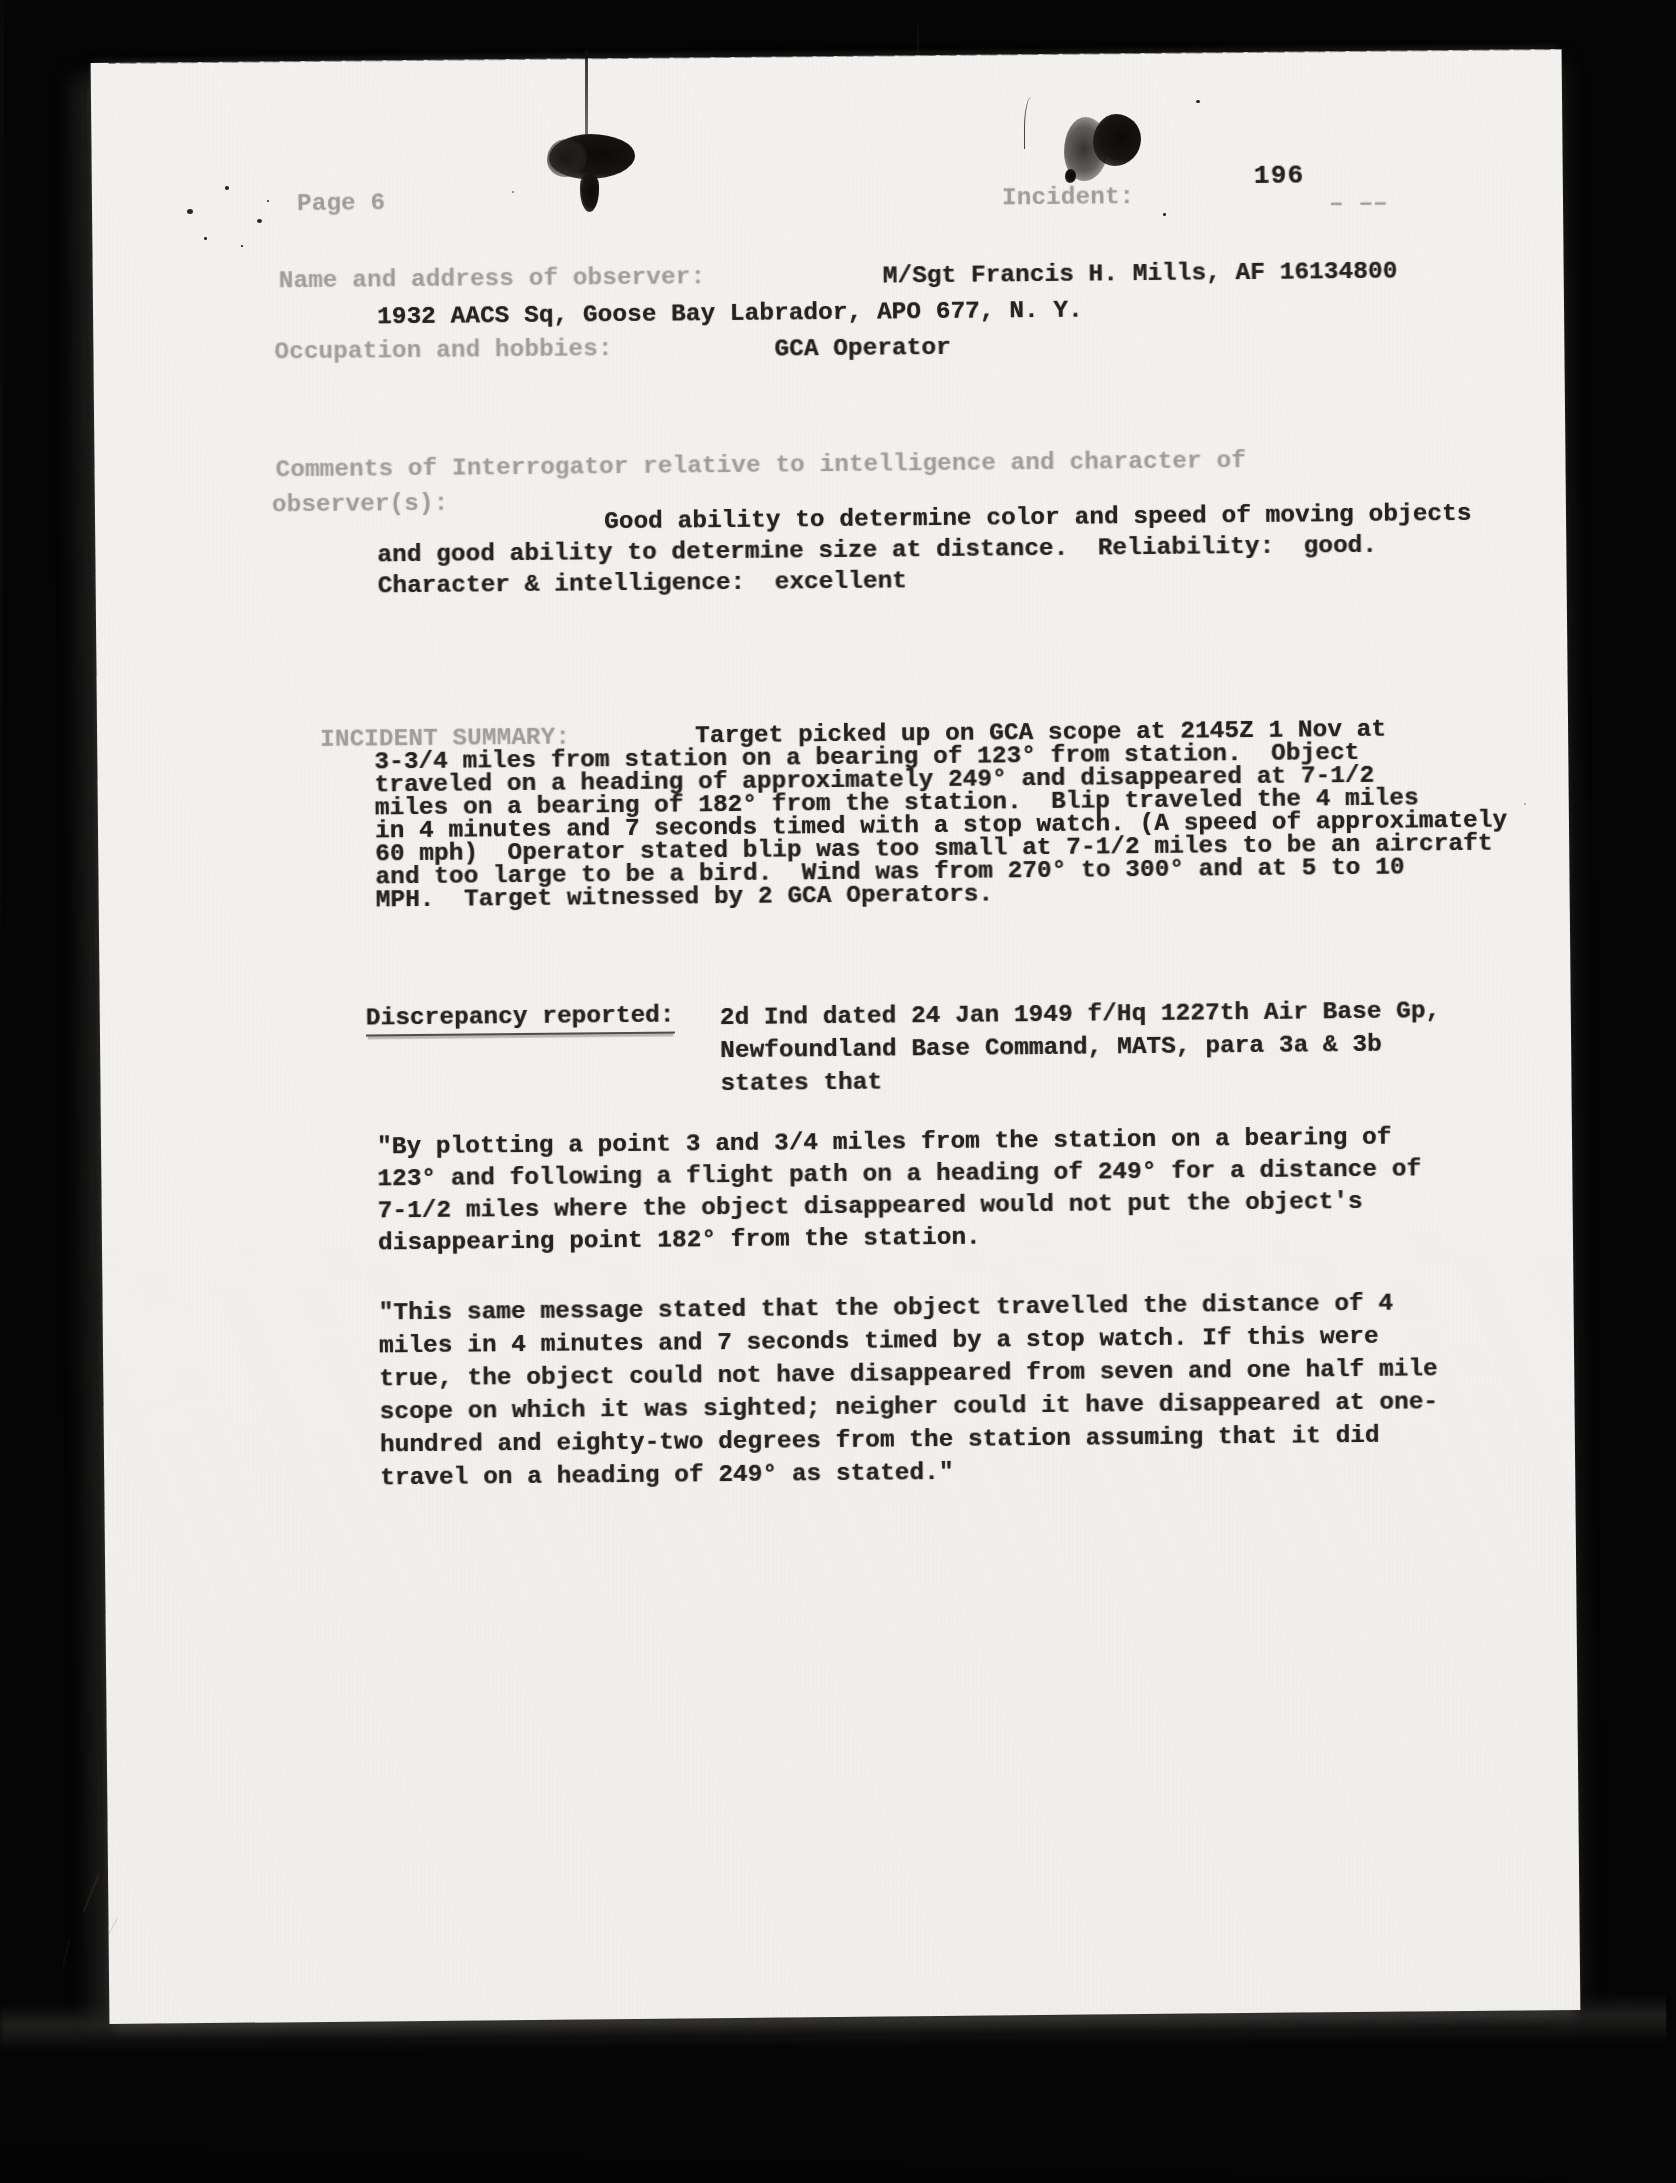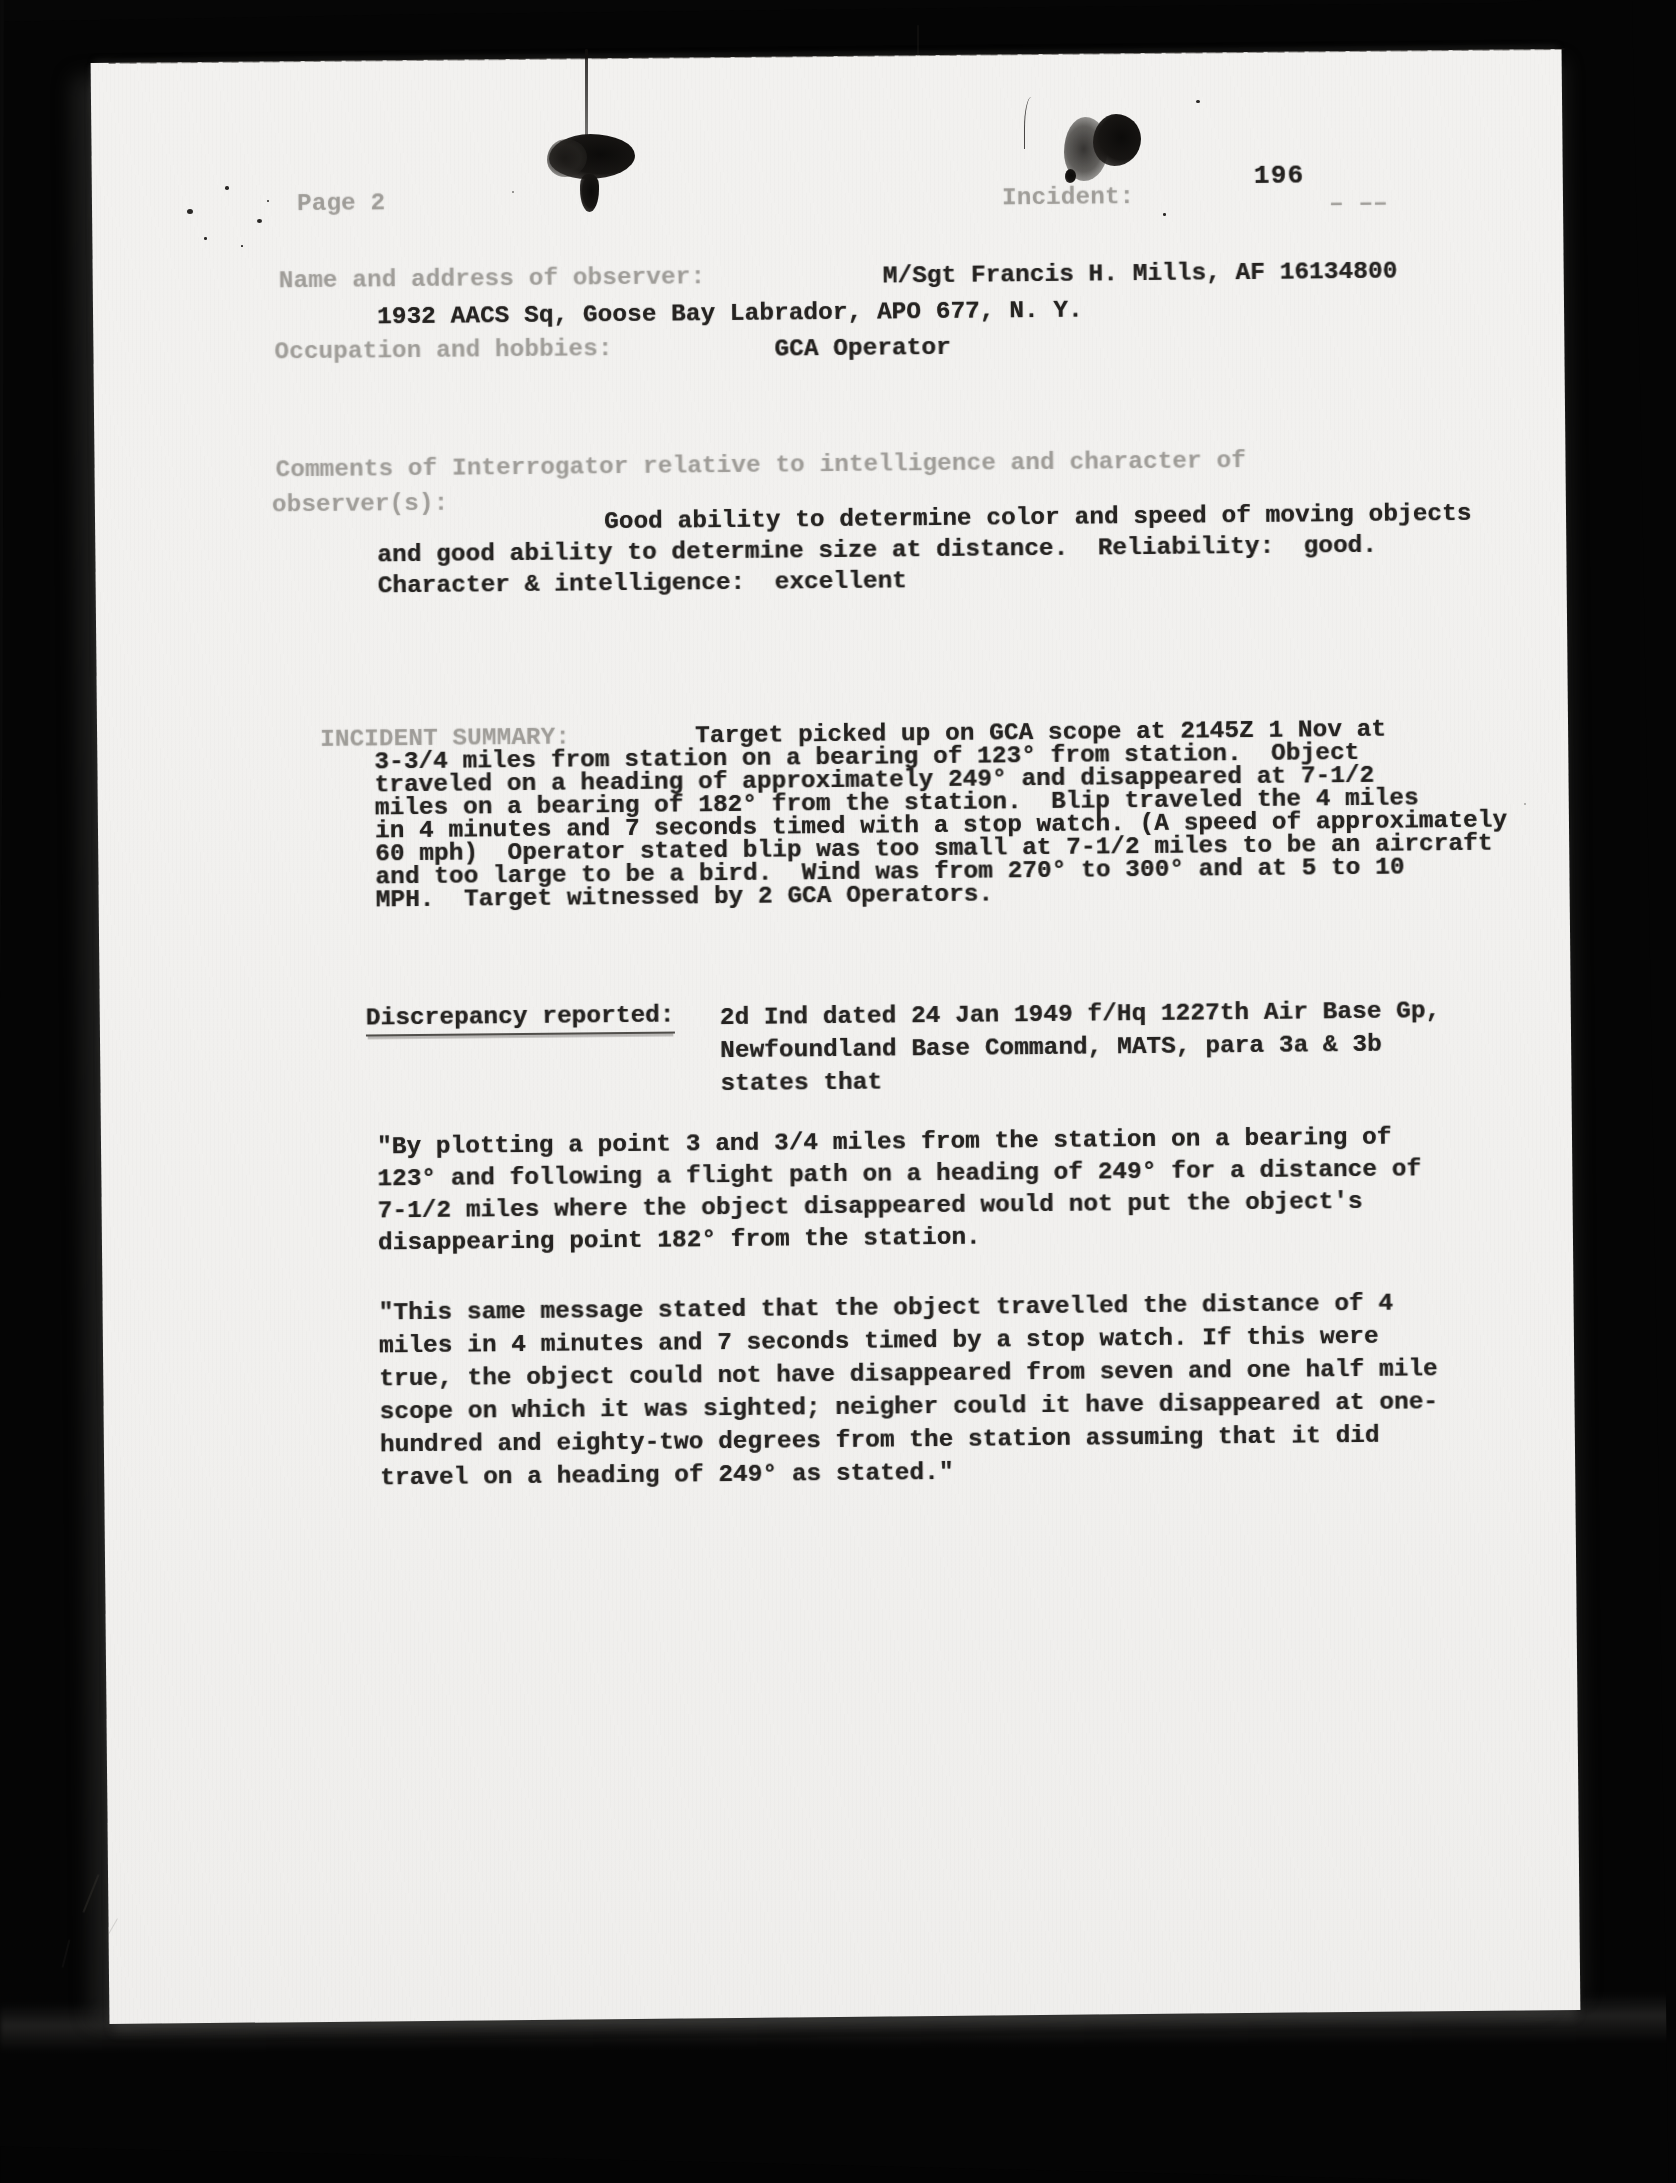--- a/index.html
+++ b/index.html
@@ -51,21 +51,21 @@
 </head>
 <body>
 
 <div id="canvas">
 
   <div class="backing"></div>
   <div class="bottom-band"></div>
 
   <div class="page">
 
-    <div class="t faint" style="left:205px;top:129px">Page 2</div>
+    <div class="t faint" style="left:205px;top:129px">Page 6</div>
     <div class="t faint" style="left:910px;top:130px">Incident:</div>
     <div class="t typed num" style="left:1162px;top:111px">196</div>
     <div class="t faint" style="left:1237px;top:139px">– ––</div>
 
     <div class="t faint" style="left:186px;top:206px">Name and address of observer:</div>
     <div class="t typed" style="left:790px;top:207px">M/Sgt Francis H. Mills, AF 16134800</div>
     <div class="t typed" style="left:284px;top:243px">1932 AACS Sq, Goose Bay Labrador, APO 677, N. Y.</div>
 
     <div class="t faint" style="left:181px;top:277px">Occupation and hobbies:</div>
     <div class="t typed" style="left:681px;top:279px">GCA Operator</div>

